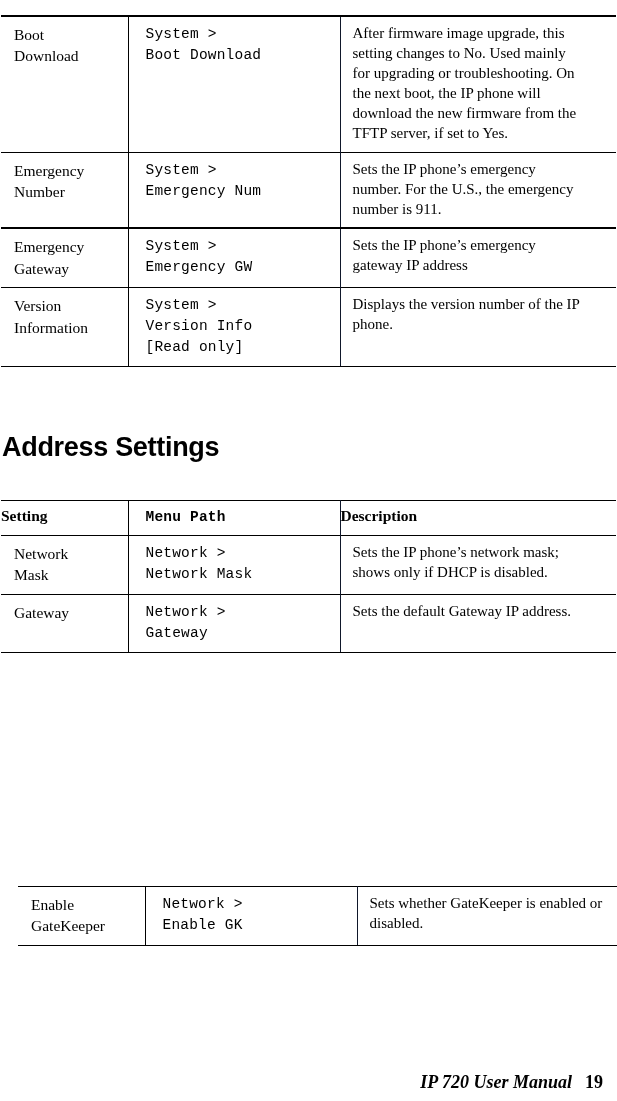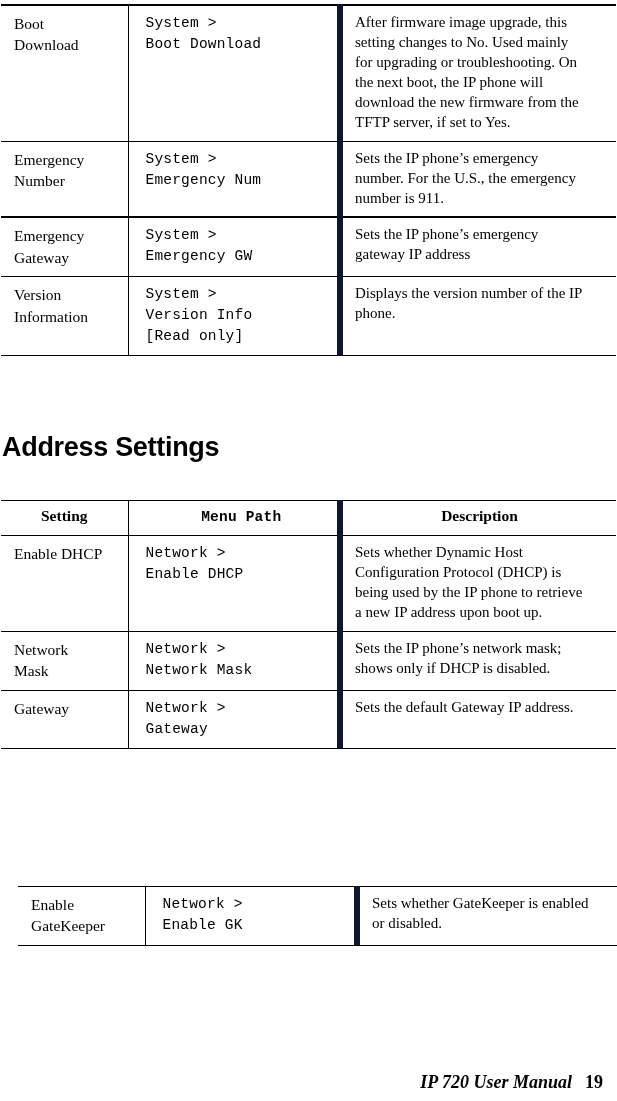--- a/index.html
+++ b/index.html
@@ -39,21 +39,21 @@
     border: 0;
     border-top: 1px solid #000;
     text-align: left;
   }
   table.spec td.col-setting,
   table.spec th.col-setting {
     border-right: 1px solid #000;
   }
   table.spec td.col-path,
   table.spec th.col-path {
-    border-right: 6px solid #0f172a;
+    border-right: 1px solid #0f172a;
     font-family: "Liberation Mono", "DejaVu Sans Mono", monospace;
     font-size: 14.5px;
     line-height: 1.45;
     letter-spacing: 0.2px;
     padding-left: 17px;
     white-space: pre-line;
   }
   table.spec td.col-setting {
     font-size: 15.5px;
     line-height: 1.38;
@@ -64,37 +64,37 @@
     font-size: 15px;
     line-height: 1.33;
     padding-left: 12px;
     padding-right: 29px;
   }
 
   
   table.spec thead th {
     font-weight: bold;
     font-size: 15.5px;
-    text-align: center;
+    text-align: left;
     padding-top: 6px;
     padding-bottom: 7px;
     padding-left: 0;
     padding-right: 0;
     border-top: 1px solid #000;
   }
   table.spec thead tr.header-row th { border-top: 1px solid #000; }
 
   
   tr.rule-thick > td, tr.rule-thick > th { border-top: 2.5px solid #000; }
   tr.rule-thin  > td, tr.rule-thin  > th { border-top: 1px solid #000; }
 
   .tbl-bottom-thin { border-top: 1px solid #000; width: 615px; height: 0; }
 
   
-  #table-system-settings { position: absolute; left: 1px; top: 4px; }
+  #table-system-settings { position: absolute; left: 1px; top: 15px; }
   #section-heading-network {
     position: absolute;
     left: 2px;
     top: 415px;
     font-family: "Liberation Sans", "DejaVu Sans", sans-serif;
     font-weight: bold;
     font-size: 27px;
     letter-spacing: -0.3px;
     line-height: 1.1;
   }
@@ -185,26 +185,20 @@
       </colgroup>
       <thead>
         <tr class="header-row">
           <th class="col-setting">Setting</th>
           <th class="col-path">Menu Path</th>
           <th class="col-desc">Description</th>
         </tr>
       </thead>
       <tbody>
         <tr class="rule-thin">
-          <td class="col-setting">Enable DHCP</td>
-          <td class="col-path">Network &gt;
-Enable DHCP</td>
-          <td class="col-desc">Sets whether Dynamic Host Configuration Protocol (DHCP) is being used by the IP phone to retrieve a new IP address upon boot up.</td>
-        </tr>
-        <tr class="rule-thin">
           <td class="col-setting">Network
 Mask</td>
           <td class="col-path">Network &gt;
 Network Mask</td>
           <td class="col-desc">Sets the IP phone’s network mask; shows only if DHCP is disabled.</td>
         </tr>
         <tr class="rule-thin">
           <td class="col-setting">Gateway</td>
           <td class="col-path">Network &gt;
 Gateway</td>

